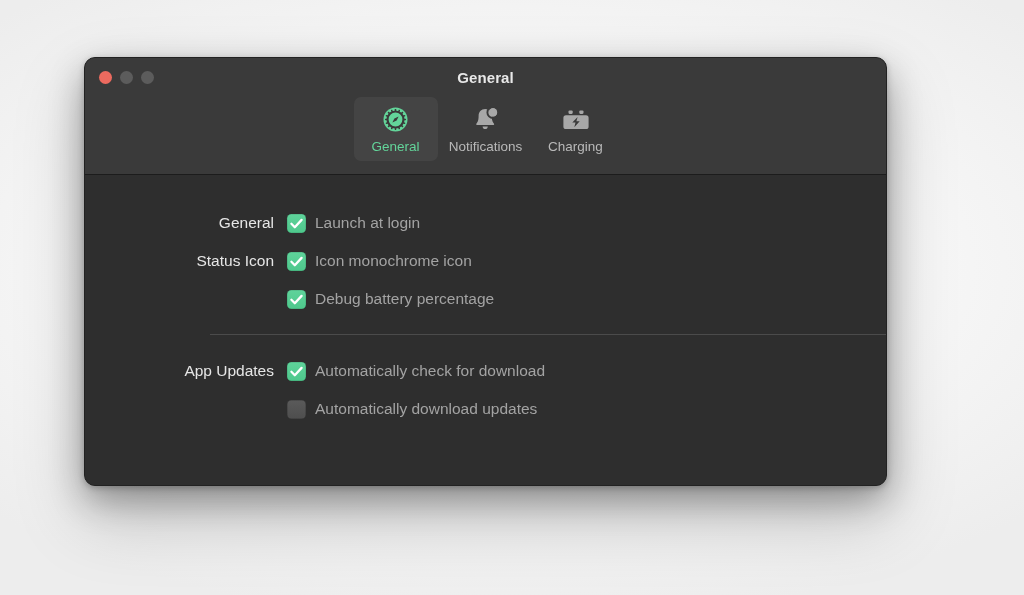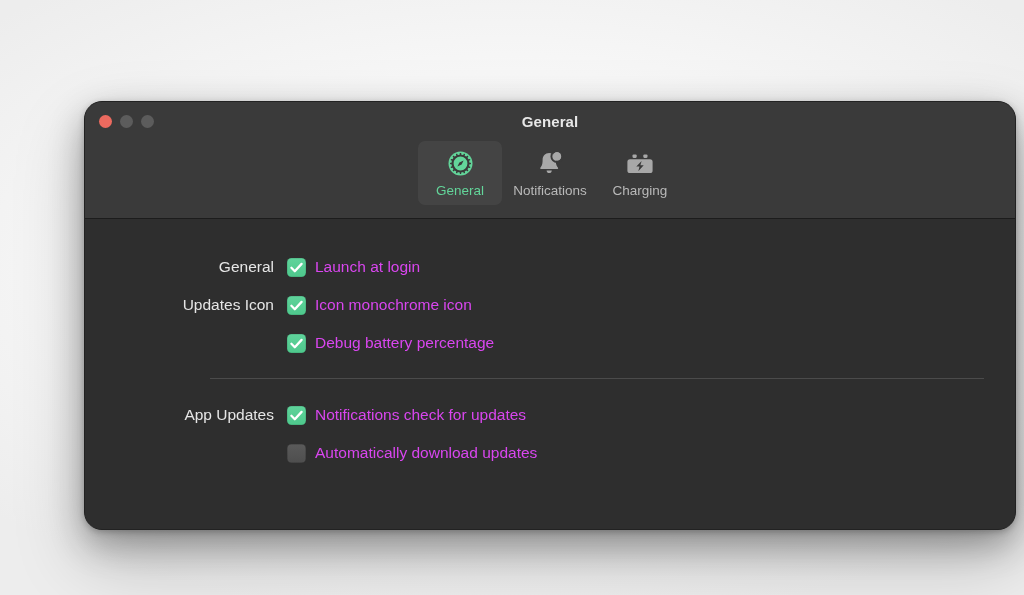--- a/index.html
+++ b/index.html
@@ -21,32 +21,31 @@
     inset: 0;
     background:
       radial-gradient(ellipse 70% 60% at 50% 45%, #ffffff 0%, #f7f7f7 55%, #ededed 100%);
   }
 
   
   #window {
     position: absolute;
     left: 84px;
     top: 57px;
-    width: 932px;
+    width: 803px;
     height: 429px;
     background: #2e2e2e;
-    border-radius: 18px;
+    border-radius: 11px;
     box-shadow:
       0 2px 6px rgba(0,0,0,0.22),
       0 14px 34px rgba(0,0,0,0.30),
       0 30px 70px rgba(0,0,0,0.22);
     overflow: hidden;
     border: 1px solid #222;
     box-sizing: border-box;
-    margin-top: 44px;
   }
 
   
   #titlebar {
     position: relative;
     height: 117px;
     background: #3a3a3a;
     border-bottom: 1px solid #1c1c1c;
     box-sizing: border-box;
   }
@@ -164,21 +163,21 @@
     box-shadow: inset 0 0 0 0.5px rgba(0,0,0,0.18);
   }
   .checkbox.off {
     background: linear-gradient(180deg, #5a5a5a 0%, #4e4e4e 100%);
     box-shadow: inset 0 0 0 0.5px rgba(0,0,0,0.30);
   }
   .checkbox.on svg { display: block; }
 
   .check-label {
     font-size: 15.5px;
-    color: #d946ef;
+    color: #a3a3a3;
     white-space: nowrap;
   }
 
   #divider {
     height: 1px;
     background: #4b4b4b;
     margin: 16px 0 17px 0;
     width: 774px;
     margin-left: 125px;
   }
@@ -275,21 +274,21 @@
           <span class="checkbox on">
             <svg width="19" height="19" viewBox="0 0 19 19">
               <path d="M4.4 9.8 L7.8 13.2 L14.6 5.9" fill="none" stroke="#ffffff" stroke-width="2.3" stroke-linecap="round" stroke-linejoin="round"></path>
             </svg>
           </span>
           <span class="check-label">Launch at login</span>
         </div>
       </div>
 
       <div class="row">
-        <div class="row-label">Updates Icon</div>
+        <div class="row-label">Status Icon</div>
         <div class="check-wrap">
           <span class="checkbox on">
             <svg width="19" height="19" viewBox="0 0 19 19">
               <path d="M4.4 9.8 L7.8 13.2 L14.6 5.9" fill="none" stroke="#ffffff" stroke-width="2.3" stroke-linecap="round" stroke-linejoin="round"></path>
             </svg>
           </span>
           <span class="check-label">Icon monochrome icon</span>
         </div>
       </div>
 
@@ -312,21 +311,21 @@
     <div>
 
       <div class="row">
         <div class="row-label">App Updates</div>
         <div class="check-wrap">
           <span class="checkbox on">
             <svg width="19" height="19" viewBox="0 0 19 19">
               <path d="M4.4 9.8 L7.8 13.2 L14.6 5.9" fill="none" stroke="#ffffff" stroke-width="2.3" stroke-linecap="round" stroke-linejoin="round"></path>
             </svg>
           </span>
-          <span class="check-label">Notifications check for updates</span>
+          <span class="check-label">Automatically check for download</span>
         </div>
       </div>
 
       <div class="row">
         <div class="row-label"></div>
         <div class="check-wrap">
           <span class="checkbox off">
             
           </span>
           <span class="check-label">Automatically download updates</span>

